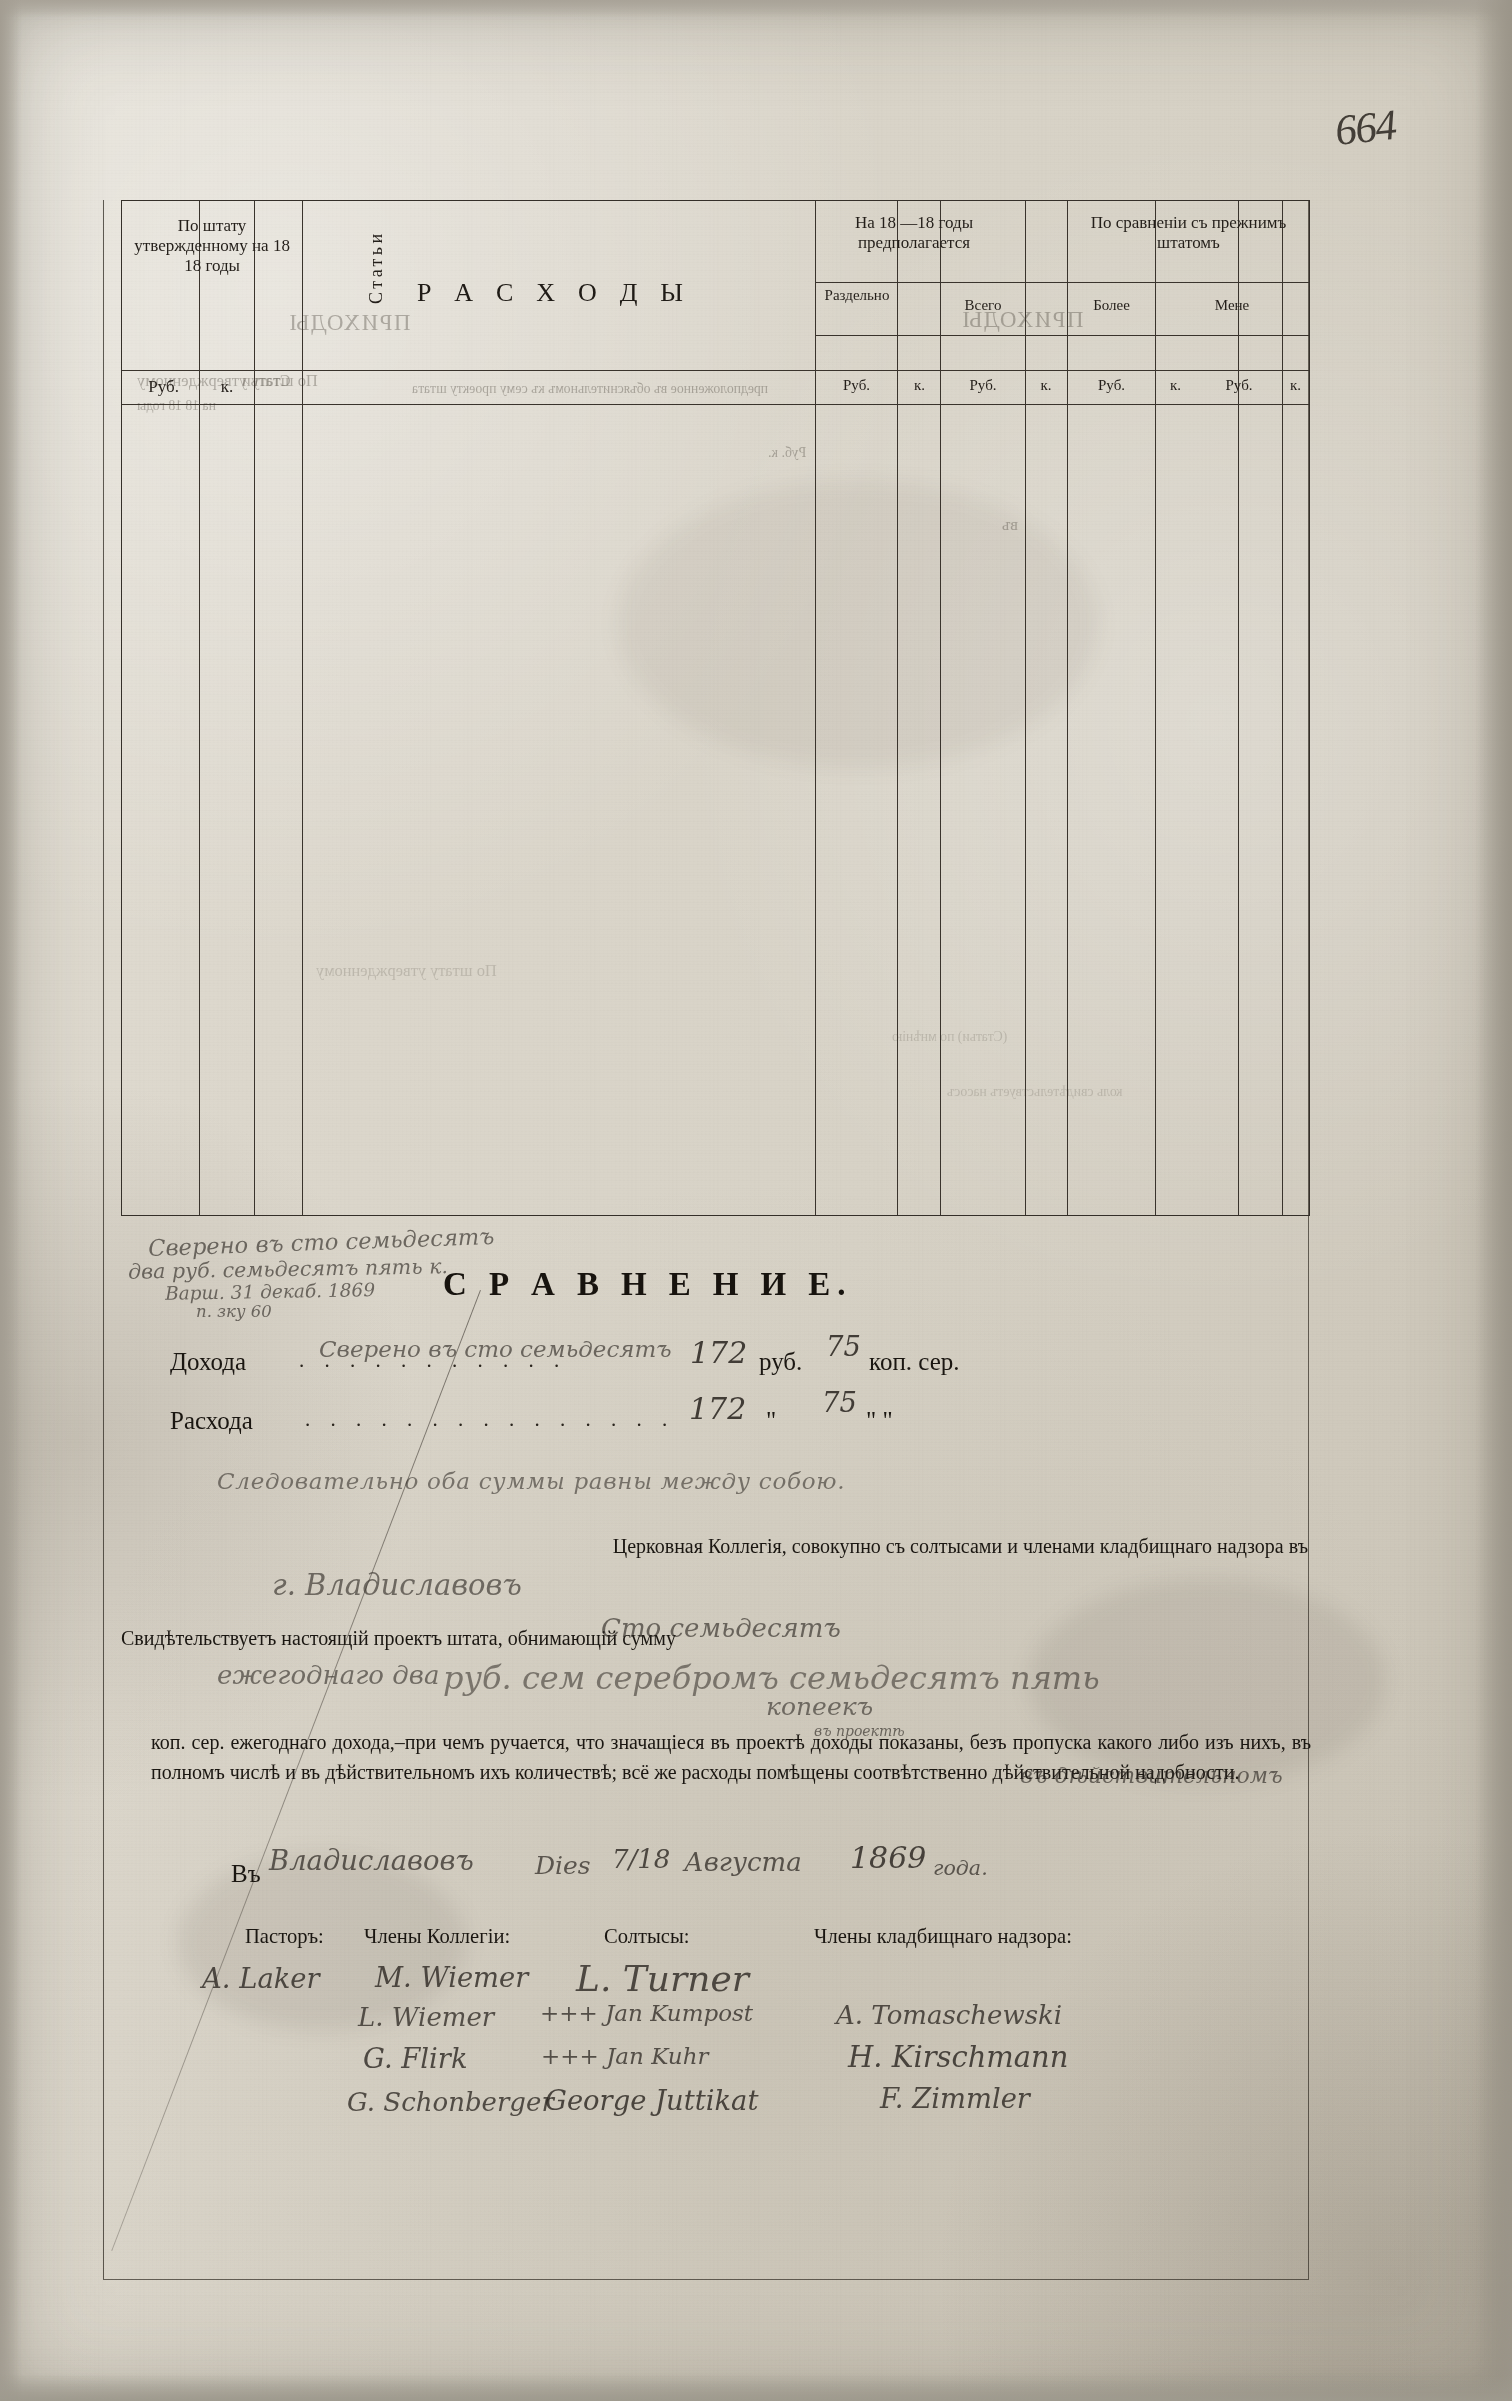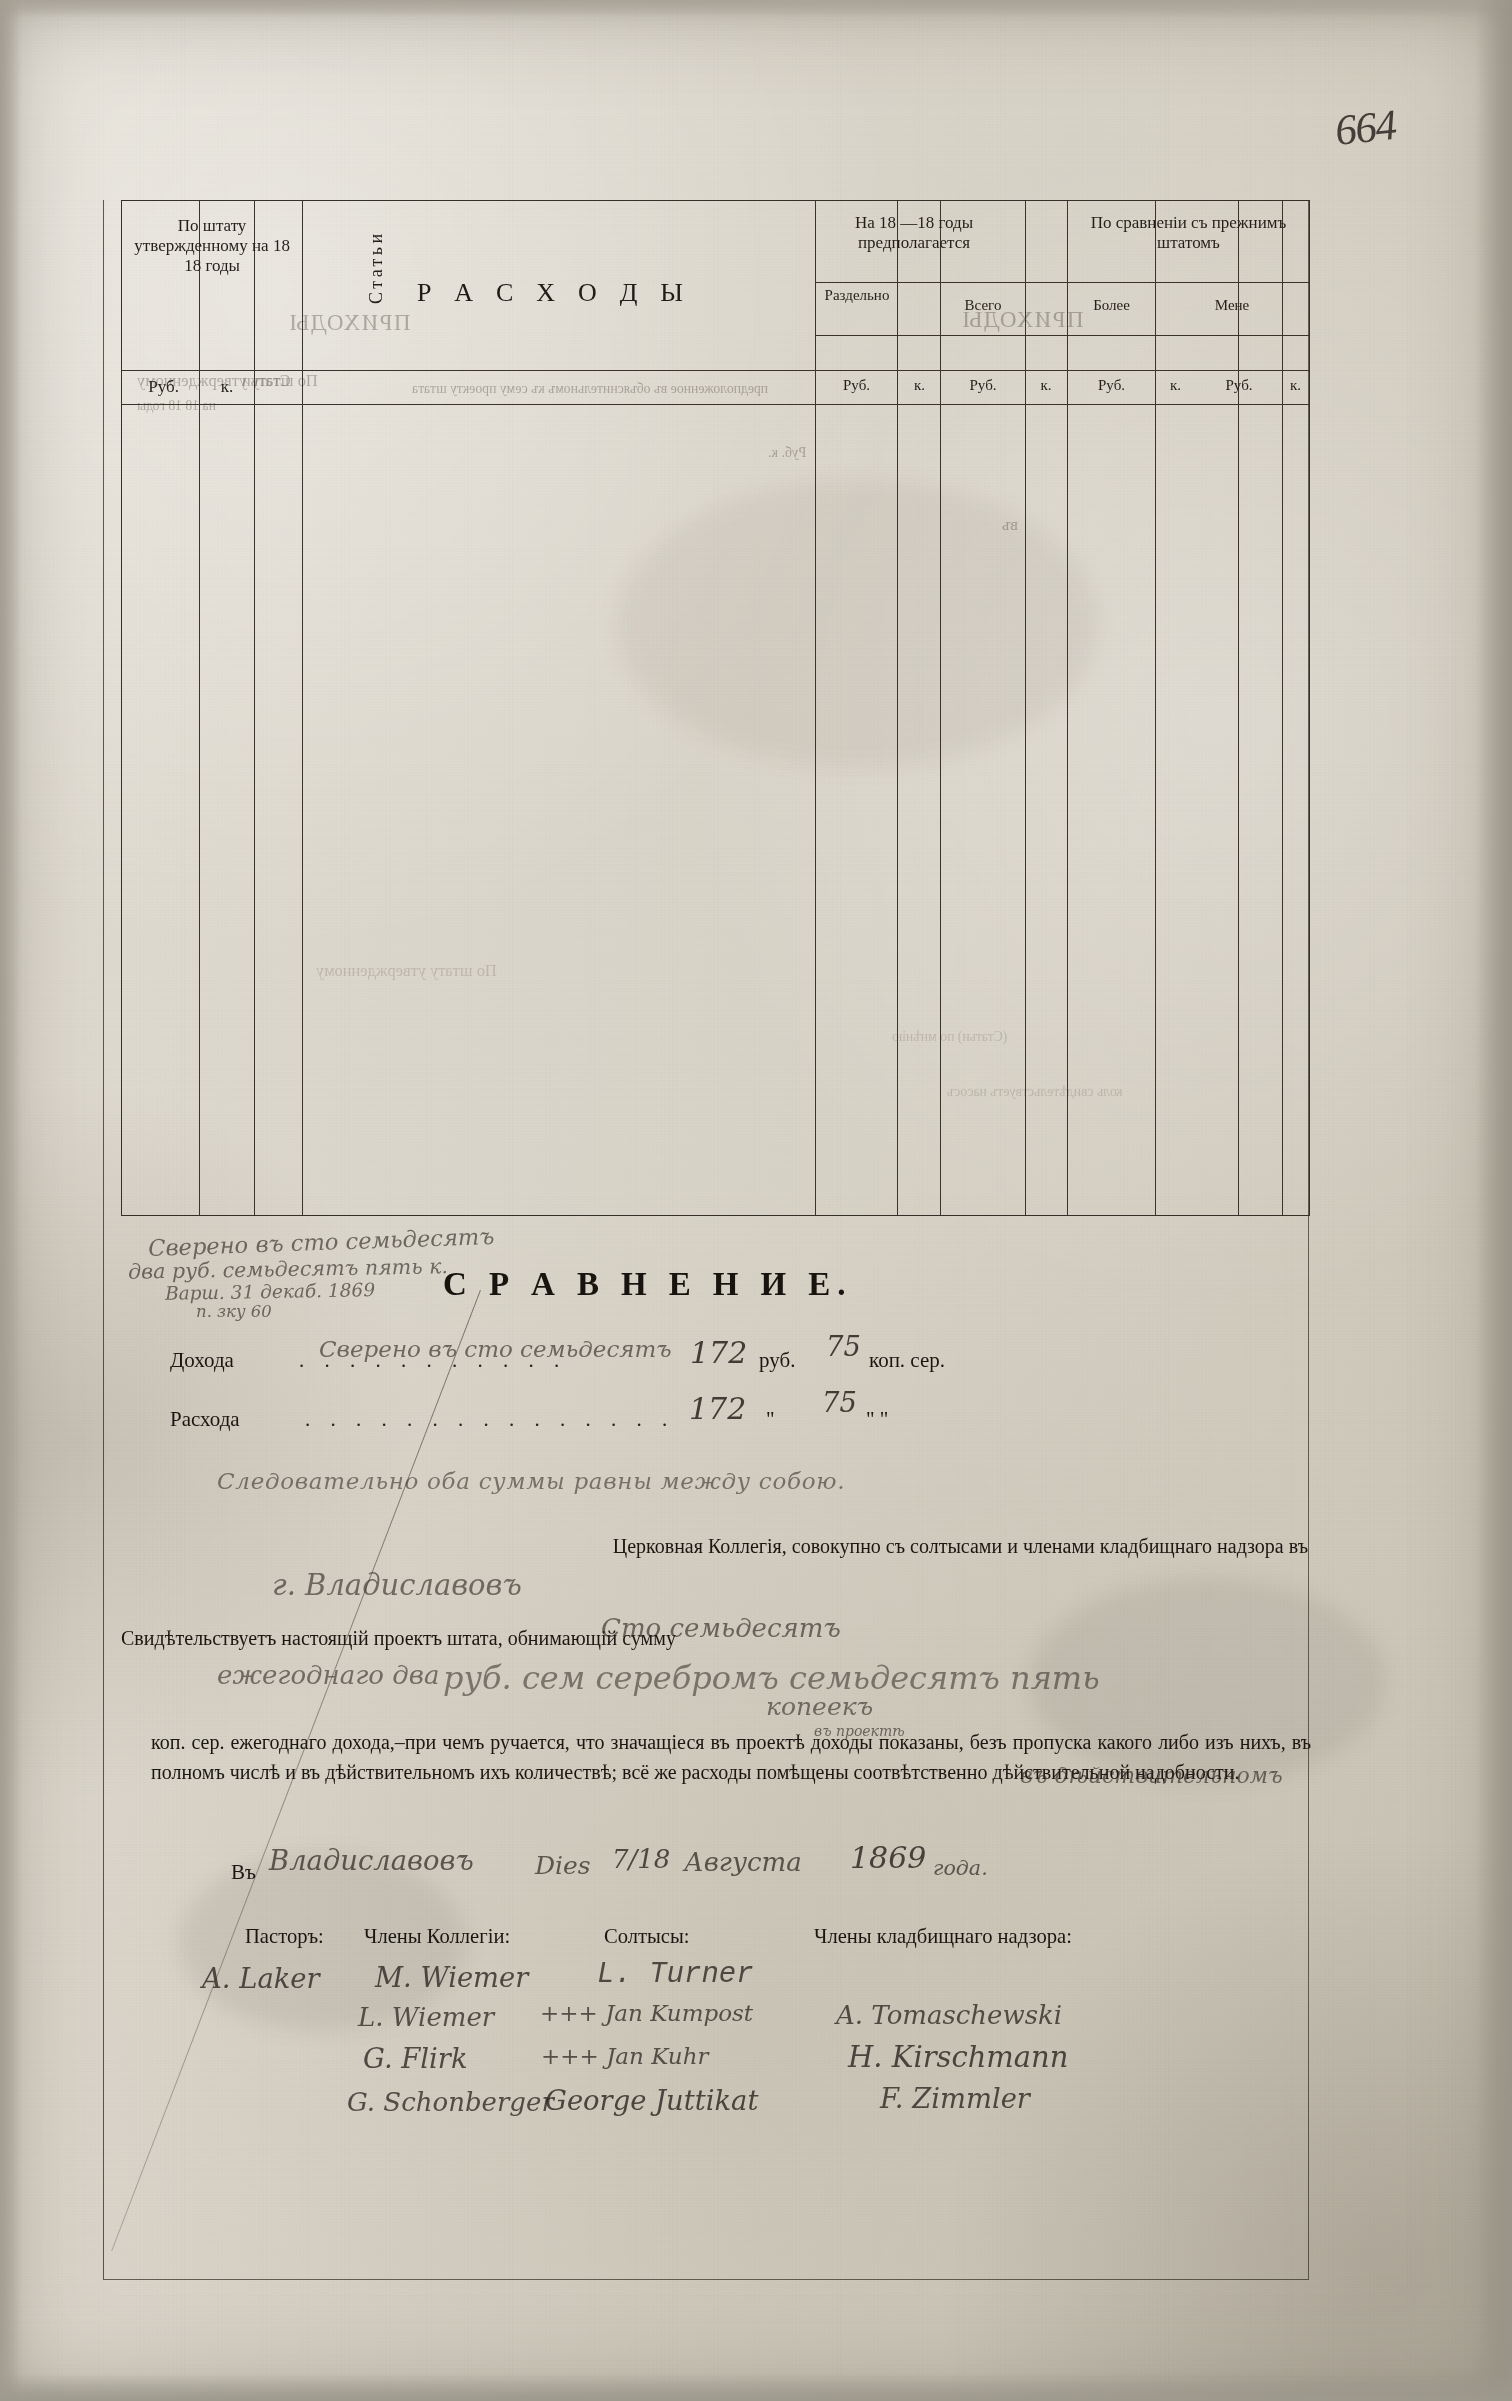--- a/index.html
+++ b/index.html
@@ -144,21 +144,21 @@
     left: 322px;
     top: 52px;
     font-size: 33px;
     font-weight: bold;
     letter-spacing: 6.9px;
     font-family: "Liberation Serif", serif;
     color: #18140f;
   }
   .cmp-row-label {
     position: absolute;
-    font-size: 21px;
+    font-size: 25px;
     font-family: "Liberation Serif", serif;
     color: #1b1712;
   }
   .dots {
     position: absolute;
     font-size: 21px;
     letter-spacing: 7.5px;
     color: #2b251e;
     font-family: "Liberation Serif", serif;
   }
@@ -356,21 +356,21 @@
     <div class="sig-head" style="left:483px; top:711px;">Солтысы:</div>
     <div class="sig-head" style="left:693px; top:711px;">Члены кладбищнаго надзора:</div>
 
     <div class="hand" style="left:81px; top:749px; font-size:27.4px; opacity:0.78;">A. Laker</div>
 
     <div class="hand" style="left:254px; top:748px; font-size:27.4px; opacity:0.78;">M. Wiemer</div>
     <div class="hand" style="left:237px; top:788px; font-size:26px; opacity:0.74;">L. Wiemer</div>
     <div class="hand" style="left:242px; top:829px; font-size:27.4px; opacity:0.78;">G. Flirk</div>
     <div class="hand" style="left:226px; top:873px; font-size:26px; opacity:0.76;">G. Schonberger</div>
 
-    <div class="hand" style="left:476px; top:744px; font-size:29px; opacity:0.78;font-family:Liberation Mono, monospace;">L. Turner</div>
+    <div class="hand" style="left:455px; top:744px; font-size:36px; opacity:0.78;">L. Turner</div>
     <div class="hand" style="left:419px; top:786px; font-size:23px; opacity:0.74;">+++ Jan Kumpost</div>
     <div class="hand" style="left:420px; top:829px; font-size:23px; opacity:0.74;">+++ Jan Kuhr</div>
     <div class="hand" style="left:424px; top:871px; font-size:27.4px; opacity:0.80;">George Juttikat</div>
 
     <div class="hand" style="left:715px; top:786px; font-size:26px; opacity:0.76;">A. Tomaschewski</div>
     <div class="hand" style="left:727px; top:826px; font-size:29px; opacity:0.80;">H. Kirschmann</div>
     <div class="hand" style="left:759px; top:869px; font-size:27.4px; opacity:0.78;">F. Zimmler</div>
   </div>
 
   <div class="diagonal"></div>

